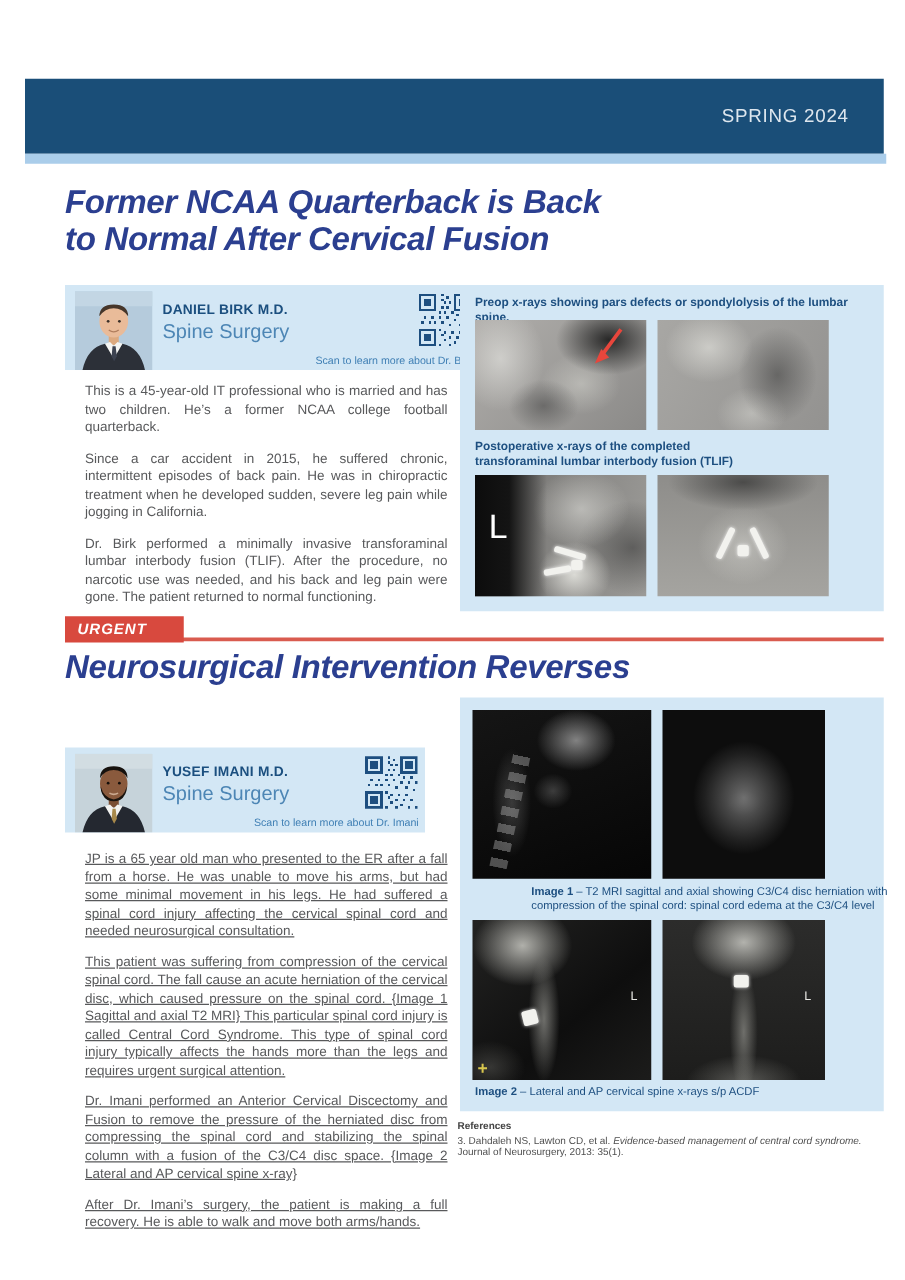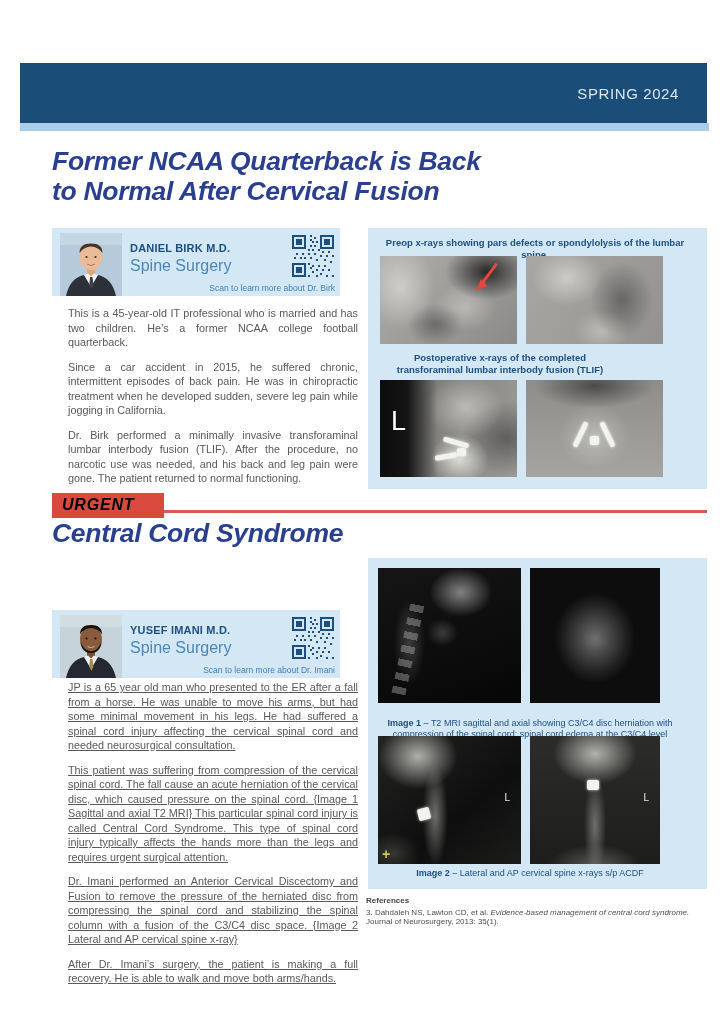--- a/index.html
+++ b/index.html
@@ -11,53 +11,53 @@
   .topbar .issue{position:absolute;right:28px;top:50%;transform:translateY(-50%);
         color:#dde6ee;font-size:15px;letter-spacing:.6px;}
   .topbar-shadow{position:absolute;left:20px;top:123px;width:689px;height:8px;background:#aacdea;}
 
   
   .headline{position:absolute;left:52px;color:#2b3f90;font-weight:bold;font-style:italic;
         font-size:26.5px;line-height:30px;letter-spacing:-.3px;margin:0;}
   .h1{top:146px;} .h2{top:518px;}
 
   
-  .urgent-badge{position:absolute;left:52px;top:493px;background:#d8493e;color:#000000;
-        font-weight:bold;font-style:italic;font-size:16px;letter-spacing:.8px;
+  .urgent-badge{position:absolute;left:52px;top:493px;background:#d8493e;color:#ffffff;
+        font-weight:bold;font-style:italic;font-size:12px;letter-spacing:.8px;
         padding:3px 30px 4px 10px;z-index:2;}
   .urgent-line{position:absolute;left:52px;top:510px;width:655px;height:3px;background:#d95b4f;}
 
   
   .doc-card{position:absolute;left:52px;width:288px;height:68px;background:#d3e7f5;}
-  .card1{top:228px;} .card2{top:598px;margin-top:12px;}
+  .card1{top:228px;padding-left:43px;} .card2{top:598px;}
   .photo{position:absolute;left:8px;top:5px;width:62px;height:63px;}
   .doc-name{position:absolute;left:78px;top:14px;font-size:11px;font-weight:bold;
         color:#1b4f7f;letter-spacing:.2px;}
   .doc-spec{position:absolute;left:78px;top:29px;font-size:16px;color:#4d86b5;}
   .qr{position:absolute;right:6px;top:7px;width:42px;height:42px;}
   .scan{position:absolute;right:5px;bottom:3px;font-size:8.5px;color:#3f7fb4;}
 
   
   .body-text{position:absolute;left:52px;width:306px;font-size:10.8px;line-height:14.5px;
         color:#58595b;text-align:justify;}
   .bt1{top:306px;} .bt2{top:680px;text-decoration:underline;}
   .body-text p{margin:0 0 10px 16px;}
 
   
-  .panel{position:absolute;left:368px;width:339px;background:#d3e7f5;text-align:center;}
+  .panel{position:absolute;left:368px;width:339px;background:#d3e7f5;}
   .p1{top:228px;height:261px;} .p2{top:558px;height:331px;}
   .pcap{position:absolute;font-weight:bold;color:#1d4f80;font-size:9.5px;line-height:12px;}
   .p1 .cap1{left:12px;top:9px;width:310px;}
   .p1 .cap2{left:12px;top:124px;width:240px;}
   .imgrow{position:absolute;display:flex;gap:9px;}
   .p1 .row1{left:12px;top:28px;} .p1 .row2{left:12px;top:152px;}
   .p2 .row1{left:10px;top:10px;} .p2 .row2{left:10px;top:178px;}
   .icap{position:absolute;left:12px;width:300px;font-size:9px;line-height:11px;color:#1d4f80;}
   .icap b{color:#1d4f80;}
-  .p2 .capi1{top:160px;} .p2 .capi2{top:310px;}
+  .p2 .capi1{top:150px;margin-left:45px;} .p2 .capi2{top:310px;}
 
   
   .ximg{position:relative;overflow:hidden;flex:0 0 auto;}
   .x-preop-l{width:137px;height:88px;background:
     radial-gradient(60px 40px at 78% 18%,rgba(20,20,20,.85),rgba(20,20,20,0) 70%),
     radial-gradient(50px 60px at 15% 35%,rgba(232,232,228,.6),rgba(0,0,0,0) 70%),
     radial-gradient(40px 30px at 40% 78%,rgba(60,60,60,.5),rgba(0,0,0,0) 70%),
     radial-gradient(45px 35px at 62% 58%,rgba(222,222,215,.45),rgba(0,0,0,0) 70%),
     linear-gradient(135deg,#b0aeab,#8b8a88);}
   .x-preop-r{width:137px;height:88px;background:
@@ -194,21 +194,21 @@
         <span class="screw" style="left:58%;top:42%;width:5px;height:27px;transform:rotate(-26deg)"></span>
         <span class="screw" style="left:47%;top:58%;width:9px;height:9px"></span>
       </div>
     </div>
   </div>
 
   <div class="urgent-badge">URGENT</div>
   <div class="urgent-line"></div>
 
   <h1 class="headline h2">
-    <div>Central Cord Syndrome</div>
+    <div>Neurosurgical Intervention Reverses</div>
   </h1>
 
   <div class="doc-card card2">
     <div class="photo">
       <svg viewBox="0 0 62 63" width="62" height="63">
         <rect width="62" height="63" fill="#c6d3da"></rect>
         <rect width="62" height="12" fill="#d2dde2"></rect>
         <rect x="27" y="33" width="8" height="10" fill="#7a4e33"></rect>
         <ellipse cx="31" cy="24" rx="11" ry="12.5" fill="#8a5a3d"></ellipse>
         <path d="M20 19.5 Q20 10 31 10 Q42 10 42 19.5 Q38 13 31 13 Q24 13 20 19.5Z" fill="#17120e"></path>

